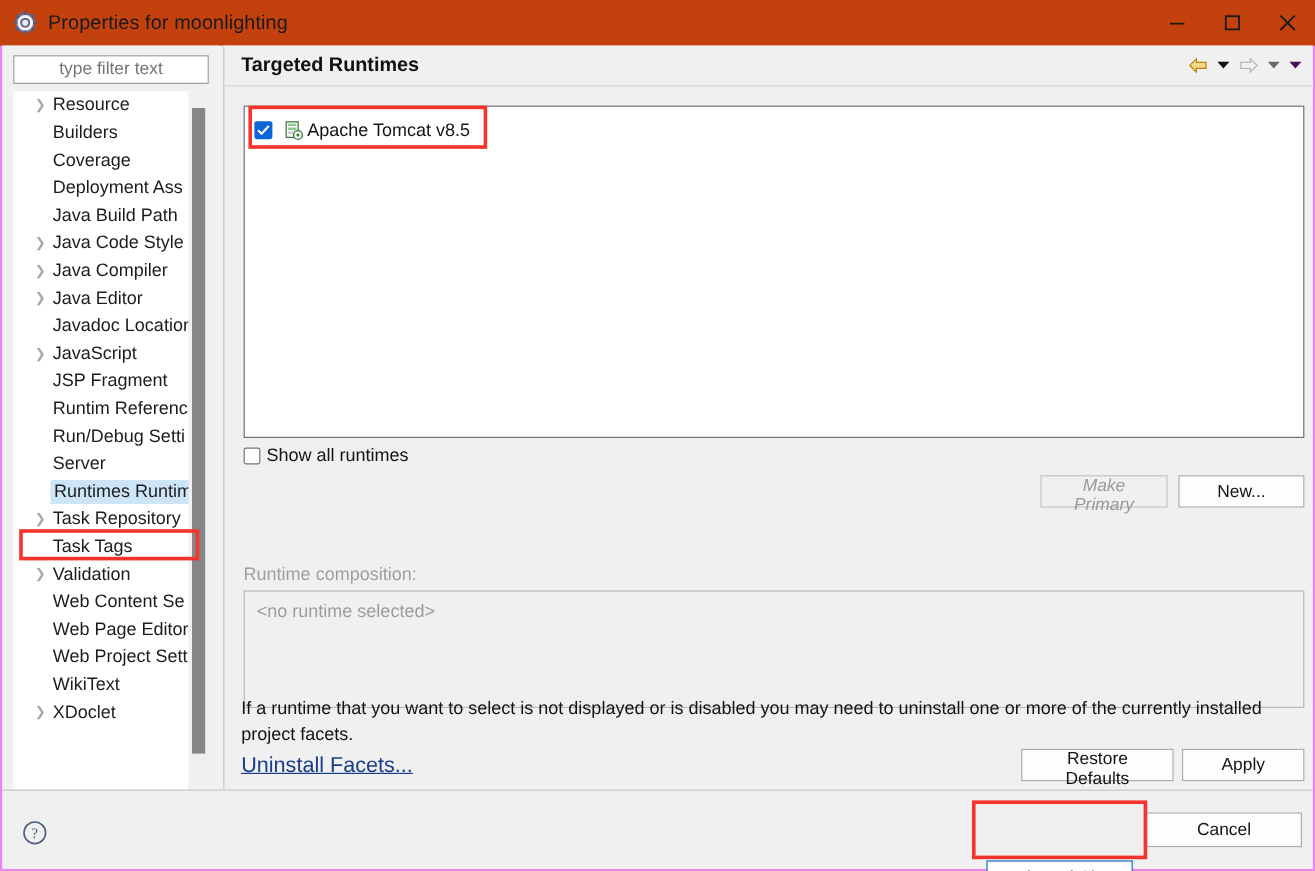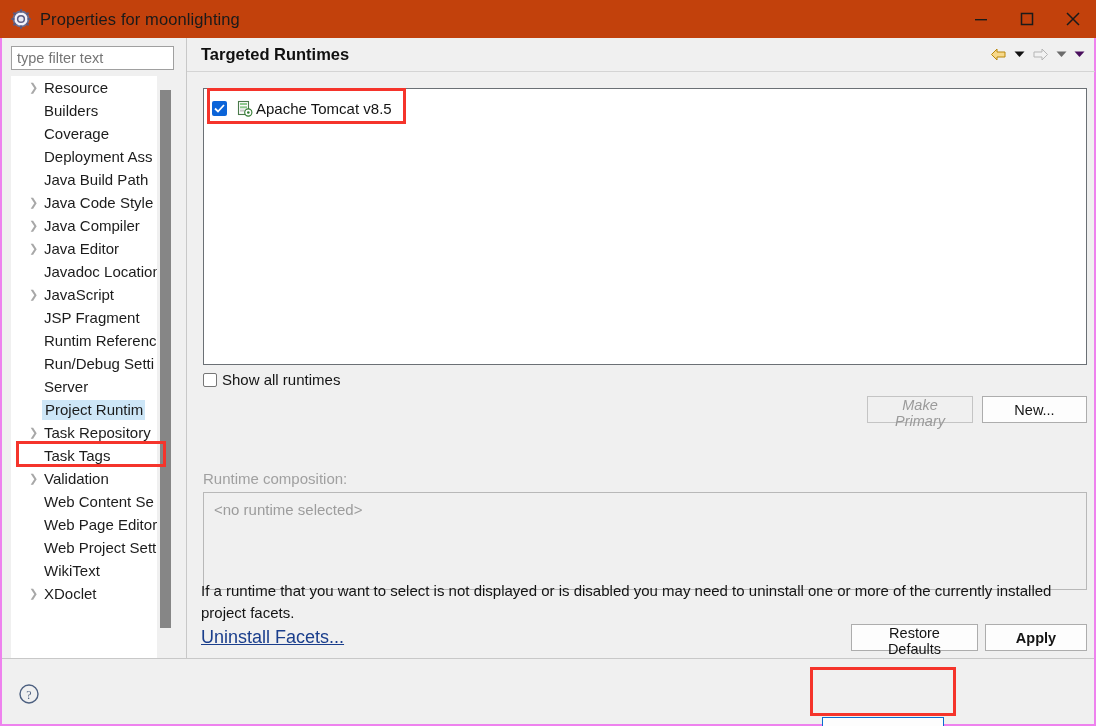--- a/index.html
+++ b/index.html
@@ -41,21 +41,21 @@
 
   
   #left-panel {
     position: absolute; left: 0; top: 38px; width: 181px; height: 620px;
     background: #f0f0f0;
   }
   #filter-box {
     position: absolute; left: 9px; top: 8px; width: 163px; height: 24px;
     border: 1px solid #a0a0a0; background: #ffffff;
     font-family: "Liberation Sans", sans-serif;
-    font-size: 14.5px; color: #808080; padding: 0 5px; outline: none;
+    font-size: 14.5px; color: #808080; padding: 0 5px; outline: none; text-align: center;
   }
   #tree-wrap {
     position: absolute; left: 9px; top: 38px; width: 163px; height: 594px;
     background: #ffffff; overflow: hidden;
   }
   #tree {
     position: absolute; left: 0; top: 0; width: 150px;
   }
   .tnode {
     height: 23px; display: flex; align-items: center;
@@ -158,21 +158,21 @@
   #desc-text {
     position: absolute; left: 14px; top: 542px; width: 884px;
     font-size: 15px; color: #141414; line-height: 22px;
   }
   #uninstall-link {
     position: absolute; left: 14px; top: 589px;
     font-size: 18px; color: #1a3e8c; text-decoration: underline;
     cursor: pointer;
   }
   #restore-btn { position: absolute; left: 664px; top: 586px; width: 127px; }
-  #apply-btn { position: absolute; left: 798px; top: 586px; width: 102px; font-weight: bold; }
+  #apply-btn { position: absolute; left: 798px; top: 586px; width: 102px; }
 
   
   #footer {
     position: absolute; left: 0; top: 658px; width: 1092px; height: 66px;
     background: #f0f0f0; border-top: 1px solid #c8c8c8;
   }
   #help-icon { position: absolute; left: 16px; top: 24px; width: 22px; height: 22px; }
   #apply-close-btn {
     position: absolute; left: 820px; top: 677px; width: 122px; height: 29px;
     background: #fdfdfd; border: 1px solid #0a6cd0;
@@ -280,21 +280,21 @@
           <div class="tnode">
             <span class="tlabel">Runtim Referenc</span>
           </div>
           <div class="tnode">
             <span class="tlabel">Run/Debug Setti</span>
           </div>
           <div class="tnode">
             <span class="tlabel">Server</span>
           </div>
           <div class="tnode sel">
-            <span class="tlabel">Project Runtim</span>
+            <span class="tlabel">Runtimes Runtim</span>
           </div>
           <div class="tnode">
             <span class="arrow">❯</span>
             <span class="tlabel">Task Repository</span>
           </div>
           <div class="tnode">
             <span class="tlabel">Task Tags</span>
           </div>
           <div class="tnode">
             <span class="arrow">❯</span>
@@ -402,17 +402,18 @@
 
   <div id="footer">
     <div id="help-icon">
       <svg width="22" height="22" viewBox="0 0 22 22">
         <circle cx="11" cy="11" r="9" fill="none" stroke="#4d6080" stroke-width="1.4"></circle>
         <text x="11" y="15.5" text-anchor="middle" font-family="Liberation Serif, serif" font-size="12" fill="#4d6080">?</text>
       </svg>
     </div>
   </div>
   <button id="apply-close-btn">Apply and Close</button>
+  <button id="cancel-btn">Cancel</button>
 
   <div class="anno" id="anno-tree"></div>
   <div class="anno" id="anno-runtime"></div>
   <div class="anno" id="anno-applyclose"></div>
 </div>
 
 </body></html>

